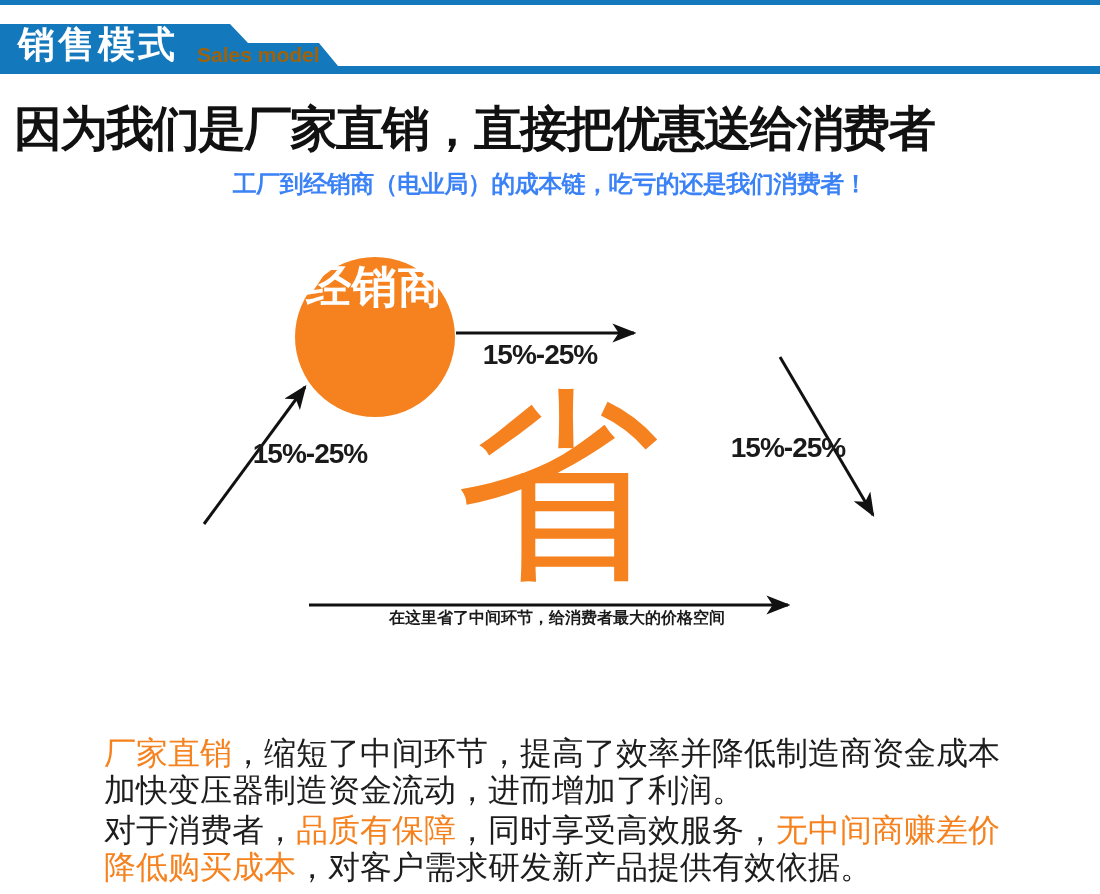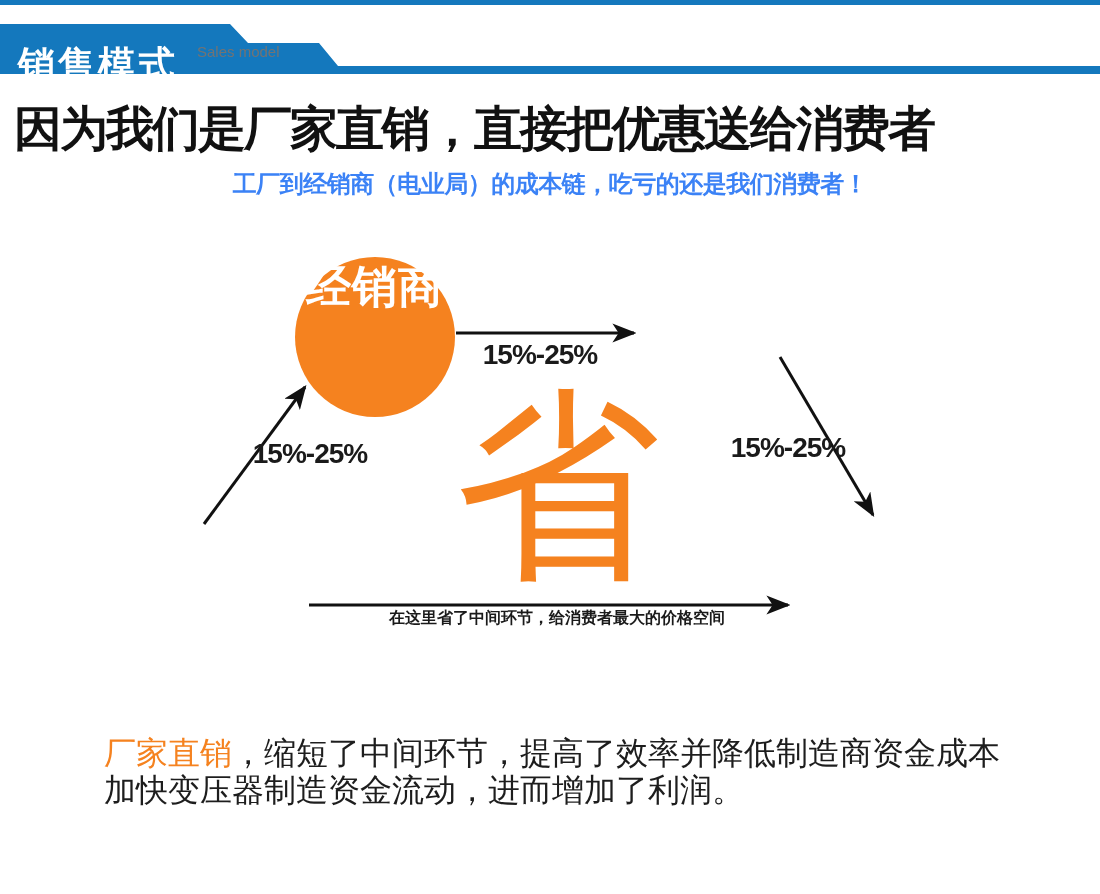--- a/index.html
+++ b/index.html
@@ -5,24 +5,24 @@
   html,body{margin:0;padding:0;background:#ffffff;}
   .page{
     position:relative;width:1100px;height:894px;background:#ffffff;
     overflow:hidden;font-family:"Liberation Sans","DejaVu Sans",sans-serif;
   }
   
   .top-bar{position:absolute;left:0;top:0;width:1100px;height:5px;background:#1478bd;}
   .banner-svg{position:absolute;left:0;top:0;}
   .banner-title{
     position:absolute;left:18px;top:26px;color:#ffffff;font-size:37px;font-weight:bold;
-    letter-spacing:3px;line-height:1;white-space:nowrap;margin-top:20px;
+    letter-spacing:3px;line-height:1;white-space:nowrap;
   }
   .banner-sub{
-    position:absolute;left:197px;top:44px;color:#737373;font-size:15px;font-weight:400;
+    position:absolute;left:197px;top:44px;color:#a16207;font-size:21px;font-weight:700;
     line-height:1;white-space:nowrap;
   }
   
   .headline{
     position:absolute;left:0;top:98px;width:948px;text-align:center;
     font-family:"Liberation Serif","DejaVu Serif",serif;
     font-size:48px;font-weight:900;color:#111111;letter-spacing:-2px;line-height:62px;margin:0;
   }
   .headline-sub{
     position:absolute;left:0;top:168px;width:1100px;text-align:center;
@@ -97,14 +97,15 @@
     <span>经销商</span>
   </div>
 
   <div class="pct pct-1">15%-25%</div>
   <div class="pct pct-2">15%-25%</div>
   <div class="pct pct-3">15%-25%</div>
   <div class="bottom-edge-label">在这里省了中间环节，给消费者最大的价格空间</div>
 
   <p class="para para-1"><span class="hl">厂家直销</span><span>，缩短了中间环节，提高了效率并降低制造商资金成本</span><br><span>加快变压器制造资金流动，进而增加了利润。</span></p>
 
+  <p class="para para-2"><span>对于消费者，</span><span class="hl">品质有保障</span><span>，同时享受高效服务，</span><span class="hl">无中间商赚差价</span><br><span class="hl">降低购买成本</span><span>，对客户需求研发新产品提供有效依据。</span></p>
 
 </div>
 
 </body></html>

